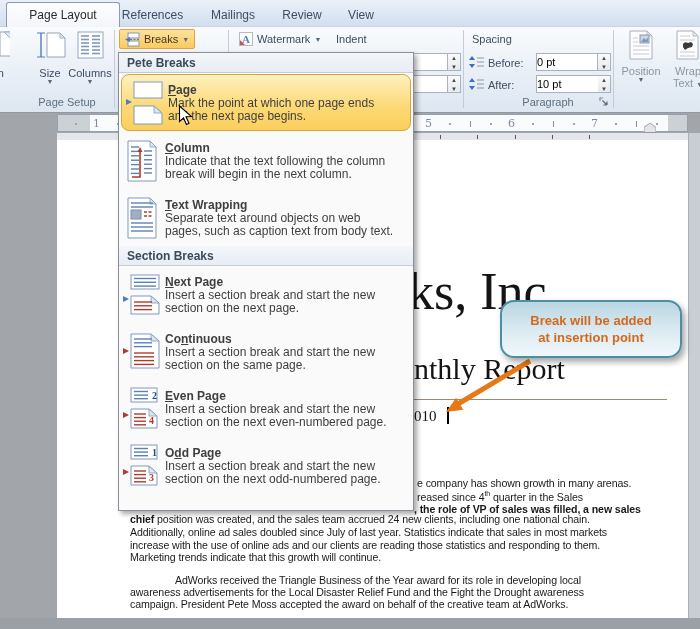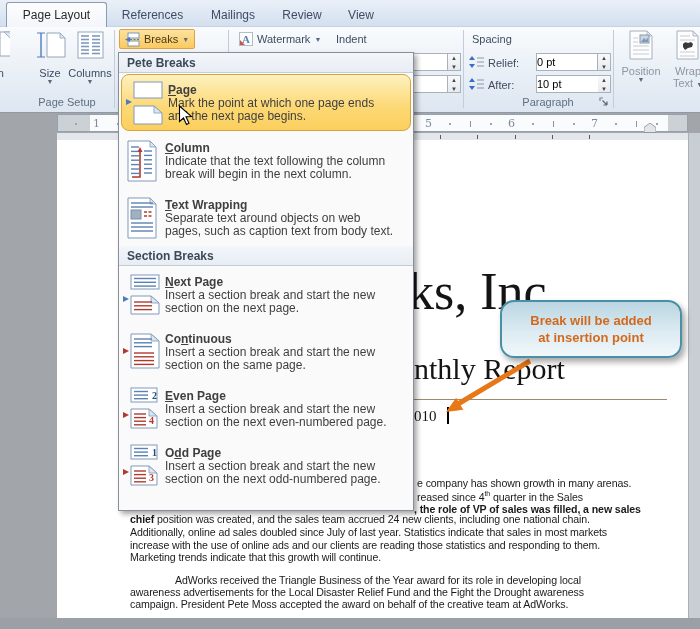--- a/index.html
+++ b/index.html
@@ -84,21 +84,21 @@
 
   #arrow-svg { position:absolute; left:430px; top:350px; z-index:11; }
   #mouse-cursor { position:absolute; left:178px; top:105px; z-index:30; }
 </style>
 </head>
 <body>
 
 <div id="screen">
 
   <div id="tabbar">
-    <div class="tab active" style="left:6px;width:101px;">Page Layout</div>
+    <div class="tab active" style="left:6px;width:114px;">Page Layout</div>
     <div class="tab" style="left:115px;width:75px;">References</div>
     <div class="tab" style="left:202px;width:62px;">Mailings</div>
     <div class="tab" style="left:276px;width:52px;">Review</div>
     <div class="tab" style="left:340px;width:42px;">View</div>
   </div>
 
   <div id="ribbon">
 
     <div class="bigbtn" style="left:-28px;width:46px;">
       <svg width="30" height="32">
@@ -176,21 +176,21 @@
 
     <svg width="16" height="13" style="position:absolute;left:469px;top:29px;">
       <polygon points="3,0 6,4 0,4" fill="#3b6cc7"></polygon>
         <polygon points="3,12 6,8 0,8" fill="#3b6cc7"></polygon>
       <g stroke="#8a97a6">
           <line x1="8" y1="2" x2="15" y2="2"></line>
           <line x1="8" y1="6" x2="15" y2="6"></line>
           <line x1="8" y1="10" x2="15" y2="10"></line>
         </g>
     </svg>
-    <div class="fieldlbl" style="left:488px;top:30px;">Relief:</div>
+    <div class="fieldlbl" style="left:488px;top:30px;">Before:</div>
     <div class="field" style="left:536px;top:26px;width:62px;">0 pt</div>
     <div class="spinner" style="left:598px;top:26px;">▲<br>▼</div>
 
     <svg width="16" height="13" style="position:absolute;left:469px;top:51px;">
       <polygon points="3,12 6,8 0,8" fill="#3b6cc7"></polygon>
         <polygon points="3,0 6,4 0,4" fill="#3b6cc7"></polygon>
       <g stroke="#8a97a6">
           <line x1="8" y1="2" x2="15" y2="2"></line>
           <line x1="8" y1="6" x2="15" y2="6"></line>
           <line x1="8" y1="10" x2="15" y2="10"></line>

